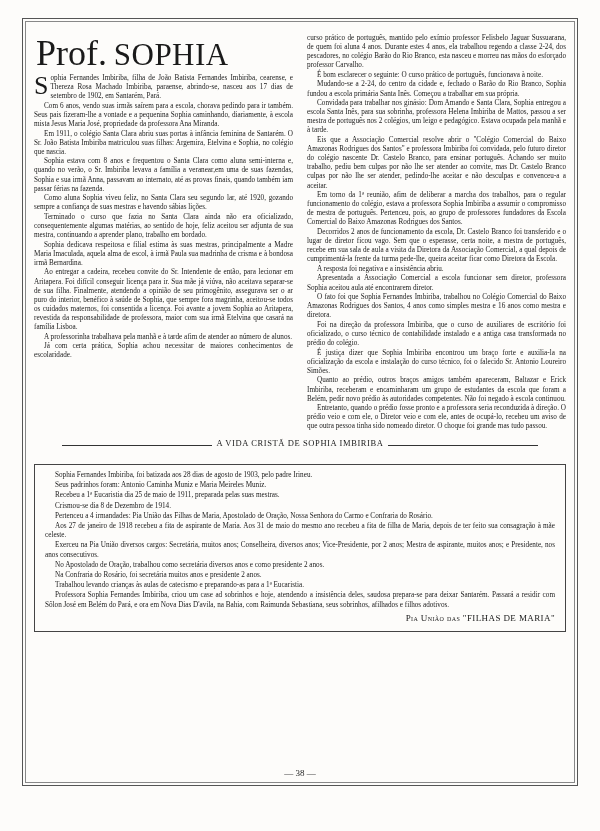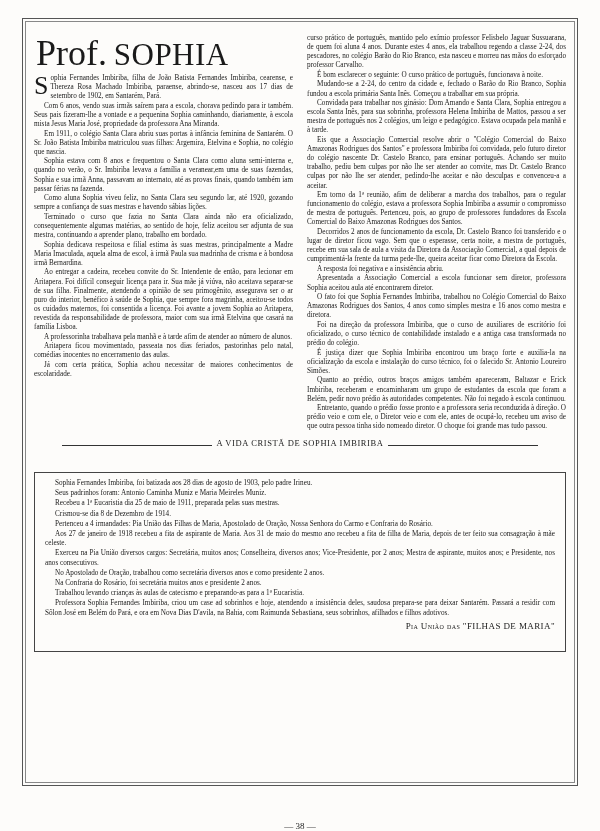--- a/index.html
+++ b/index.html
@@ -93,42 +93,42 @@
     position: absolute;
     left: 0; right: 0;
     text-align: center;
     font-size: 8.5px;
     letter-spacing: 0.6px;
     top: 0;
     font-variant: small-caps;
   }
   .box {
     border: 1px solid #444;
-    margin-top: 20px;
-    padding: 6px 10px 20px 10px;
+    margin-top: 12px;
+    padding: 6px 10px 8px 10px;
     font-size: 7.2px;
     line-height: 9.2px;
     text-align: justify;
   }
   .box p {
     margin: 0 0 1px 0;
     text-indent: 10px;
   }
   .signature {
     text-align: right;
     font-size: 9px;
     letter-spacing: 0.4px;
     margin-top: 4px;
     font-variant: small-caps;
   }
   .footer {
     position: absolute;
     left: 0;
     right: 0;
-    top: 821px;
+    top: 768px;
     text-align: center;
     font-size: 9px;
     color: #222;
   }
   .title-wrap {
     position: relative;
     height: 42px;
   }
   .title-script {
     position: absolute;
@@ -161,21 +161,20 @@
       <div class="col left-col-top">
         <p class="noindent"><span class="dropcap">S</span><span>ophia Fernandes Imbiriba, filha de João Batista Fernandes Imbiriba, cearense, e Thereza Rosa Machado Imbiriba, paraense, abrindo-se, nasceu aos 17 dias de setembro de 1902, em Santarém, Pará.</span></p>
         <p>Com 6 anos, vendo suas irmãs saírem para a escola, chorava pedindo para ir também. Seus pais fizeram-lhe a vontade e a pequenina Sophia caminhando, diariamente, à escola mista Jesus Maria José, propriedade da professora Ana Miranda.</p>
         <p>Em 1911, o colégio Santa Clara abriu suas portas à infância feminina de Santarém. O Sr. João Batista Imbiriba matriculou suas filhas: Argemira, Etelvina e Sophia, no colégio que nascia.</p>
         <p>Sophia estava com 8 anos e frequentou o Santa Clara como aluna semi-interna e, quando no verão, o Sr. Imbiriba levava a família a veranear,em uma de suas fazendas, Sophia e sua irmã Anna, passavam ao internato, até as provas finais, quando também iam passar férias na fazenda.</p>
         <p>Como aluna Sophia viveu feliz, no Santa Clara seu segundo lar, até 1920, gozando sempre a confiança de suas mestras e havendo sábias lições.</p>
         <p>Terminado o curso que fazia no Santa Clara ainda não era oficializado, consequentemente algumas matérias, ao sentido de hoje, feliz aceitou ser adjunta de sua mestra, continuando a aprender plano, trabalho em bordado.</p>
         <p>Sophia dedicava respeitosa e filial estima às suas mestras, principalmente a Madre Maria Imaculada, aquela alma de escol, à irmã Paula sua madrinha de crisma e à bondosa irmã Bernardina.</p>
         <p>Ao entregar a cadeira, recebeu convite do Sr. Intendente de então, para lecionar em Aritapera. Foi difícil conseguir licença para ir. Sua mãe já viúva, não aceitava separar-se de sua filha. Finalmente, atendendo a opinião de seu primogênito, assegurava ser o ar puro do interior, benéfico à saúde de Sophia, que sempre fora magrinha, aceitou-se todos os cuidados maternos, foi consentida a licença. Foi avante a jovem Sophia ao Aritapera, revestida da responsabilidade de professora, maior com sua irmã Etelvina que casará na família Lisboa.</p>
         <p>A professorinha trabalhava pela manhã e à tarde afim de atender ao número de alunos.</p>
-        <p>Aritapera ficou movimentado, passeata nos dias feriados, pastorinhas pelo natal, comédias inocentes no encerramento das aulas.</p>
         <p>Já com certa prática, Sophia achou necessitar de maiores conhecimentos de escolaridade.</p>
       </div>
 
       <div class="col right-col-top">
         <p class="noindent">curso prático de português, mantido pelo exímio professor Felisbelo Jaguar Sussuarana, de quem foi aluna 4 anos. Durante estes 4 anos, ela trabalhou regendo a classe 2-24, dos pescadores, no colégio Barão do Rio Branco, esta nasceu e morreu nas mãos do esforçado professor Carvalho.</p>
         <p>É bom esclarecer o seguinte: O curso prático de português, funcionava à noite.</p>
         <p>Mudando-se a 2-24, do centro da cidade e, fechado o Barão do Rio Branco, Sophia fundou a escola primária Santa Inês. Começou a trabalhar em sua própria.</p>
         <p>Convidada para trabalhar nos ginásio: Dom Amando e Santa Clara, Sophia entregou a escola Santa Inês, para sua sobrinha, professora Helena Imbiriba de Mattos, passou a ser mestra de português nos 2 colégios, um leigo e pedagógico. Estava ocupada pela manhã e à tarde.</p>
         <p>Eis que a Associação Comercial resolve abrir o "Colégio Comercial do Baixo Amazonas Rodrigues dos Santos" e professora Imbiriba foi convidada, pelo futuro diretor do colégio nascente Dr. Castelo Branco, para ensinar português. Achando ser muito trabalho, pediu bem culpas por não lhe ser atender ao convite, mas Dr. Castelo Branco culpas por não lhe ser atender, pedindo-lhe aceitar e não desculpas e convenceu-a a aceitar.</p>
         <p>Em torno da 1ª reunião, afim de deliberar a marcha dos trabalhos, para o regular funcionamento do colégio, estava a professora Sophia Imbiriba a assumir o compromisso de mestra de português. Pertenceu, pois, ao grupo de professores fundadores da Escola Comercial do Baixo Amazonas Rodrigues dos Santos.</p>

